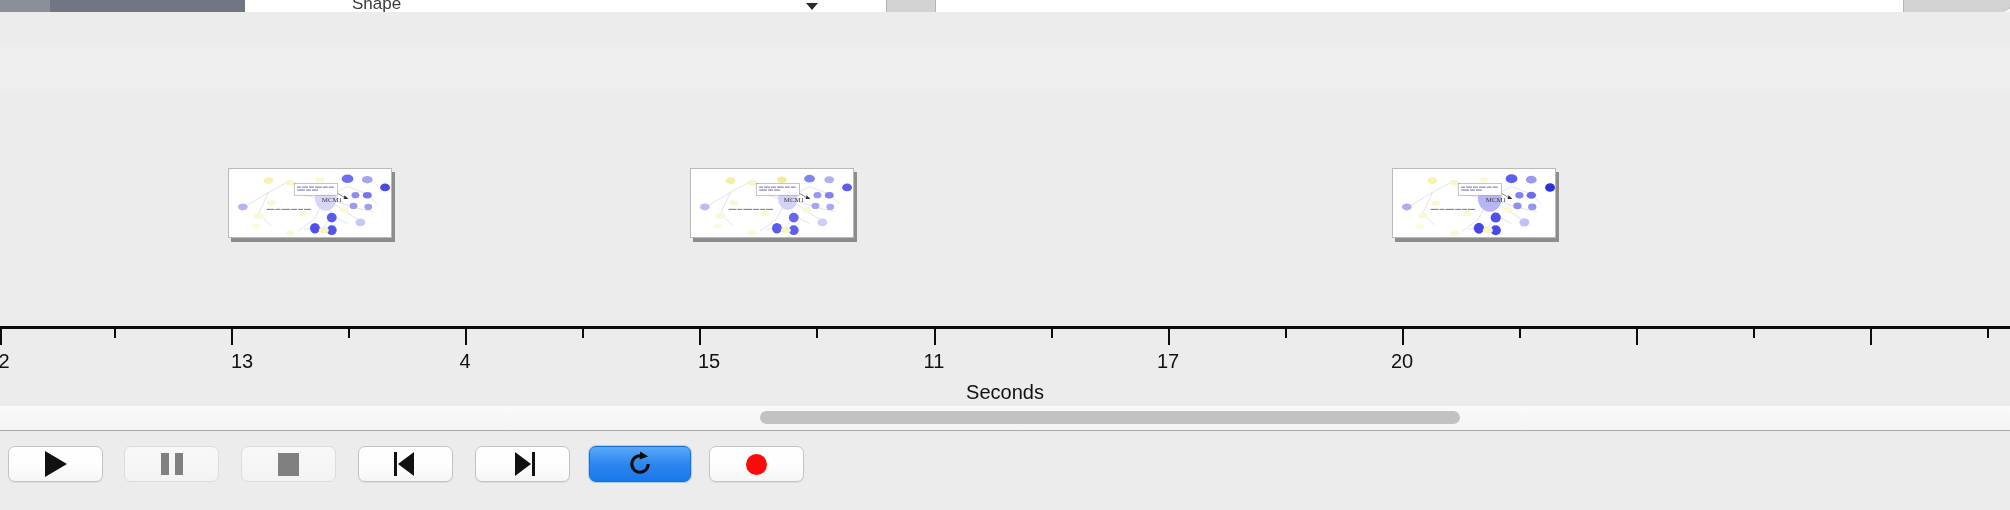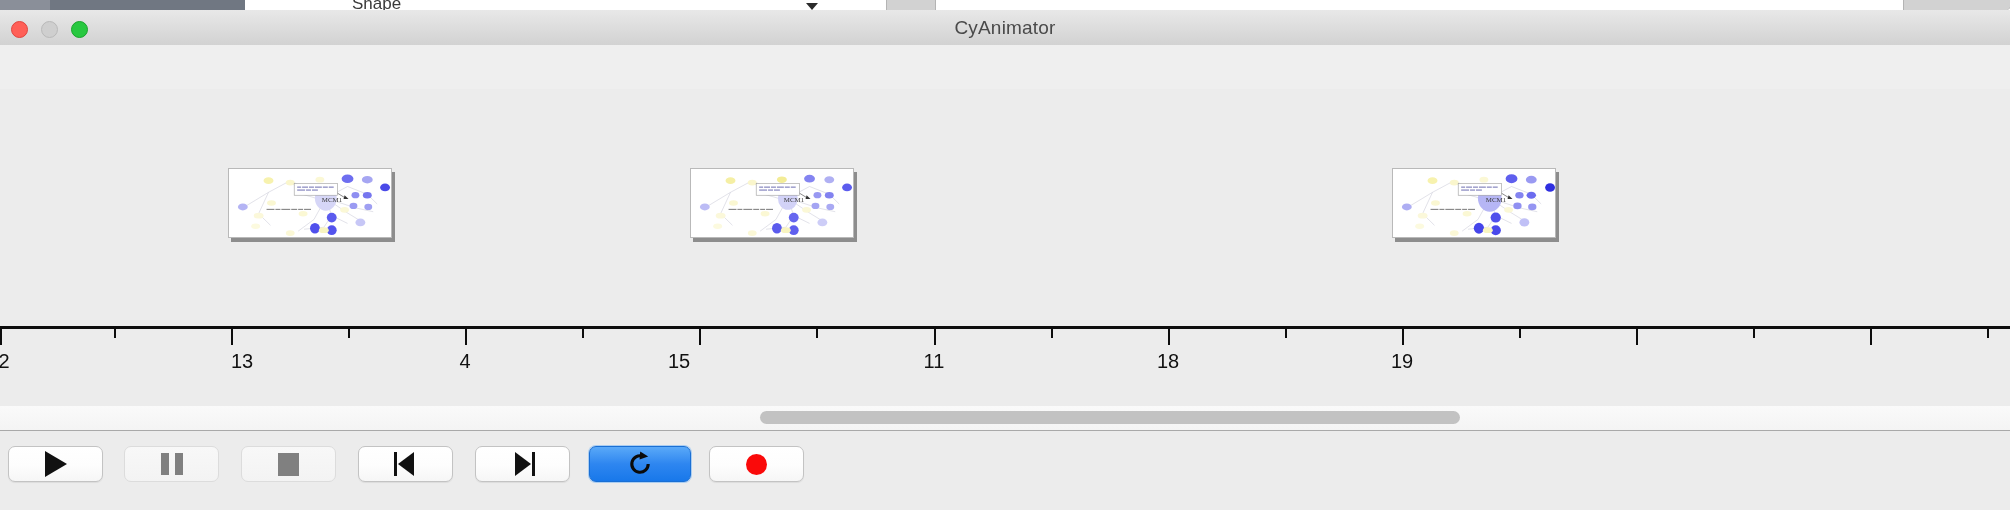--- a/index.html
+++ b/index.html
@@ -157,26 +157,20 @@
     <div class="bg-cell" style="left:690px;width:240px;"></div>
     <div class="bg-cell" style="left:930px;width:125px;"></div>
     <div class="bg-cell" style="left:1055px;width:210px;"></div>
     <div class="bg-cell" style="left:1265px;width:640px;"></div>
     <div class="bg-txt" style="left:352px;">Shape</div>
     <div class="bg-tri" style="left:806px;"></div>
     <div class="bg-grey" style="left:886px;width:48px;"></div>
     <div class="bg-grey" style="left:1903px;width:107px;border-radius:0 0 10px 0;"></div>
   </div>
 
-  <div class="titlebar">
-    <div class="traffic tl-close"></div>
-    <div class="traffic tl-min"></div>
-    <div class="traffic tl-max"></div>
-    <div class="win-title">CyAnimator</div>
-  </div>
 
   <div class="toolbar">
     <div class="btn" id="add-frame-button">
       <span class="plus-ico"></span>
     </div>
     <div class="btn disabled" id="delete-frame-button">
       <svg width="24" height="26" viewBox="0 0 24 26">
         <path d="M3 6 H21" stroke="#7e7e7e" stroke-width="2" fill="none" stroke-linecap="round"></path>
         <path d="M9 6 V3.5 A1 1 0 0 1 10 2.5 H14 A1 1 0 0 1 15 3.5 V6" stroke="#7e7e7e" stroke-width="2" fill="none"></path>
         <path d="M5.2 7 L6.4 22.2 A1.6 1.6 0 0 0 8 23.6 H16 A1.6 1.6 0 0 0 17.6 22.2 L18.8 7" stroke="#7e7e7e" stroke-width="2" fill="none" stroke-linejoin="round"></path>
@@ -402,25 +396,26 @@
     <div class="tick major" style="left:1402px;"></div>
     <div class="tick minor" style="left:1519px;"></div>
     <div class="tick major" style="left:1636px;"></div>
     <div class="tick minor" style="left:1753px;"></div>
     <div class="tick major" style="left:1870px;"></div>
     <div class="tick minor" style="left:1987px;"></div>
 
     <div class="tick-label" style="left:4px;">2</div>
     <div class="tick-label" style="left:242px;">13</div>
     <div class="tick-label" style="left:465px;">4</div>
-    <div class="tick-label" style="left:679px;">15</div>
+    <div class="tick-label" style="left:709px;">15</div>
     <div class="tick-label" style="left:934px;">11</div>
-    <div class="tick-label" style="left:1168px;">18</div>
-    <div class="tick-label" style="left:1402px;">19</div>
-
+    <div class="tick-label" style="left:1168px;">17</div>
+    <div class="tick-label" style="left:1402px;">20</div>
+
+    <div class="axis-label">Seconds</div>
   </div>
 
   <div class="hscroll">
     <div class="hscroll-thumb"></div>
   </div>
 
   <div class="controlbar">
     <div class="cbtn" id="play-button">
       <span class="ico-play"></span>
     </div>

